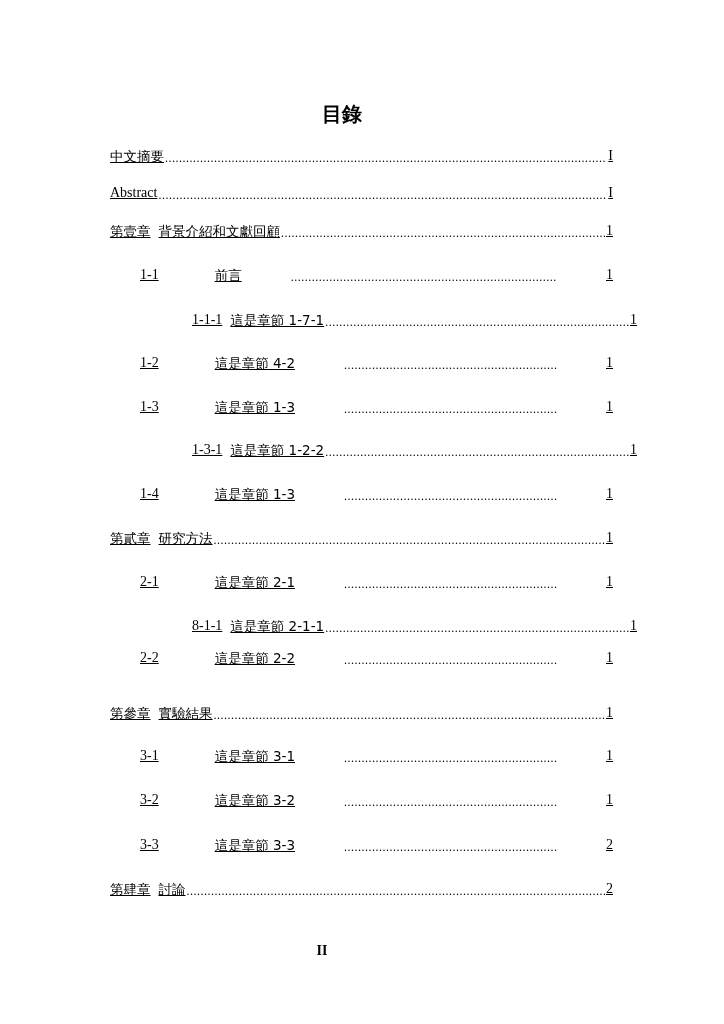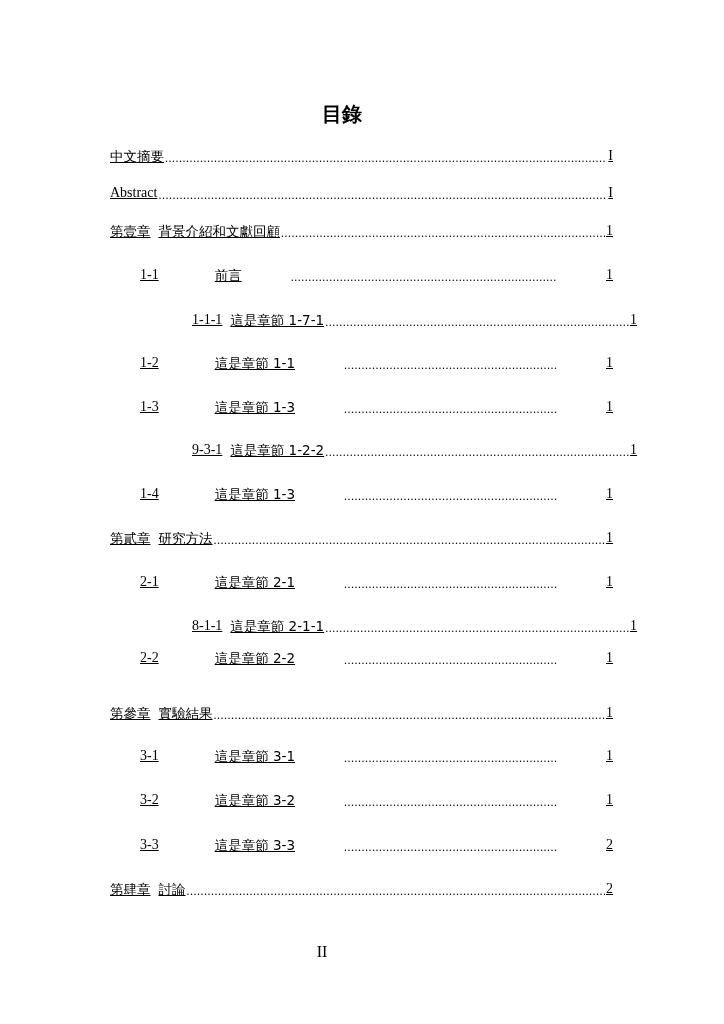--- a/index.html
+++ b/index.html
@@ -10,21 +10,21 @@
   .toc { position: absolute; left: 0; top: 0; width: 724px; }
   .row { position: absolute; left: 110px; width: 503px; height: 20px; display: flex; align-items: flex-start;
          font-size: 14px; line-height: 20px; white-space: nowrap; text-decoration: underline; }
   .row.l2 { left: 140px; width: 473px; gap: 48px; }
   .row.l3 { left: 184px; width: 445px; margin-left: 8px; }
   .num { margin-right: 8px; }
   .lbl .cjk { font-family: "DejaVu Sans", "Liberation Sans", sans-serif; font-size: 13.5px; }
   .leader { flex: 1; overflow: hidden; margin: 0 1px; position: relative; height: 20px; }
   .leader::before { content: "........................................................................................................................................................................................................................................................................................................................................................................................................................................................................................"; position: absolute; left: 0; bottom: 0; letter-spacing: 0.5px; font-size: 12px; line-height: 16px; }
   .page { text-align: right; }
-  .footer { position: absolute; top: 943px; left: 0; width: 644px; text-align: center; font-size: 16px; }
+  .footer { position: absolute; top: 943px; left: 0; width: 644px; text-align: center; font-size: 14px; font-weight: bold; }
 </style>
 </head>
 <body>
 
 <div class="title">目錄</div>
 
 <div class="toc">
   <div class="row l1" style="top:146px">
 
     <span class="lbl"><span class="cjk">中文摘要</span></span>
@@ -49,32 +49,32 @@
     <span class="page">1</span>
   </div>
   <div class="row l3" style="top:310px">
     <span class="num">1-1-1</span>
     <span class="lbl"><span class="cjk">這是章節 1-7-1</span></span>
     <span class="leader"></span>
     <span class="page">1</span>
   </div>
   <div class="row l2" style="top:353px">
     <span class="num">1-2</span>
-    <span class="lbl"><span class="cjk">這是章節 1-1</span></span>
+    <span class="lbl"><span class="cjk">這是章節 4-2</span></span>
     <span class="leader"></span>
     <span class="page">1</span>
   </div>
   <div class="row l2" style="top:397px">
     <span class="num">1-3</span>
     <span class="lbl"><span class="cjk">這是章節 1-3</span></span>
     <span class="leader"></span>
     <span class="page">1</span>
   </div>
   <div class="row l3" style="top:440px">
-    <span class="num">9-3-1</span>
+    <span class="num">1-3-1</span>
     <span class="lbl"><span class="cjk">這是章節 1-2-2</span></span>
     <span class="leader"></span>
     <span class="page">1</span>
   </div>
   <div class="row l2" style="top:484px">
     <span class="num">1-4</span>
     <span class="lbl"><span class="cjk">這是章節 1-3</span></span>
     <span class="leader"></span>
     <span class="page">1</span>
   </div>

